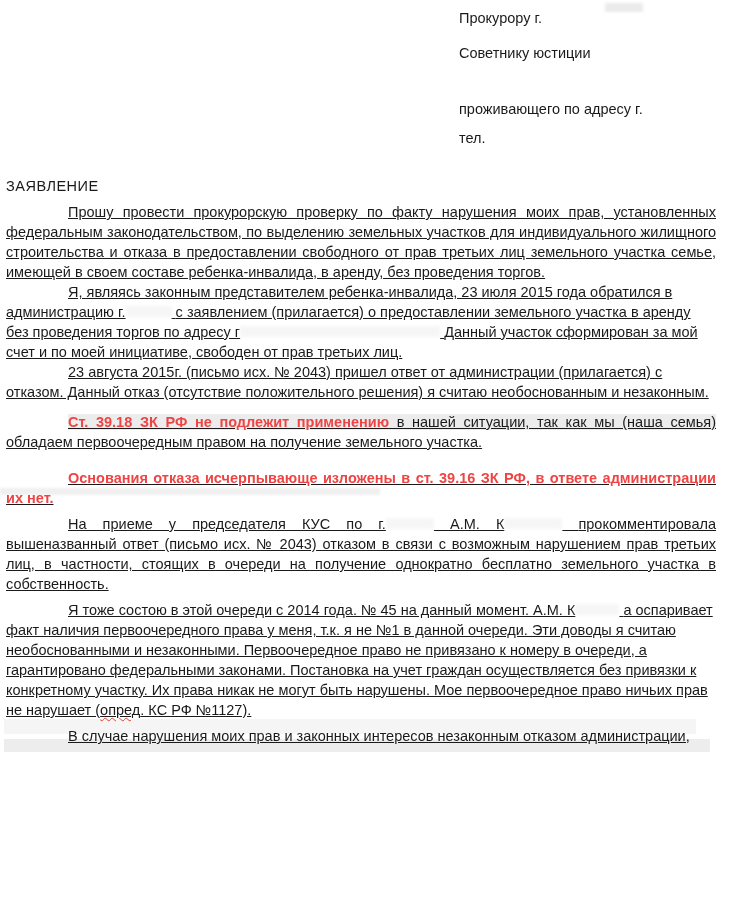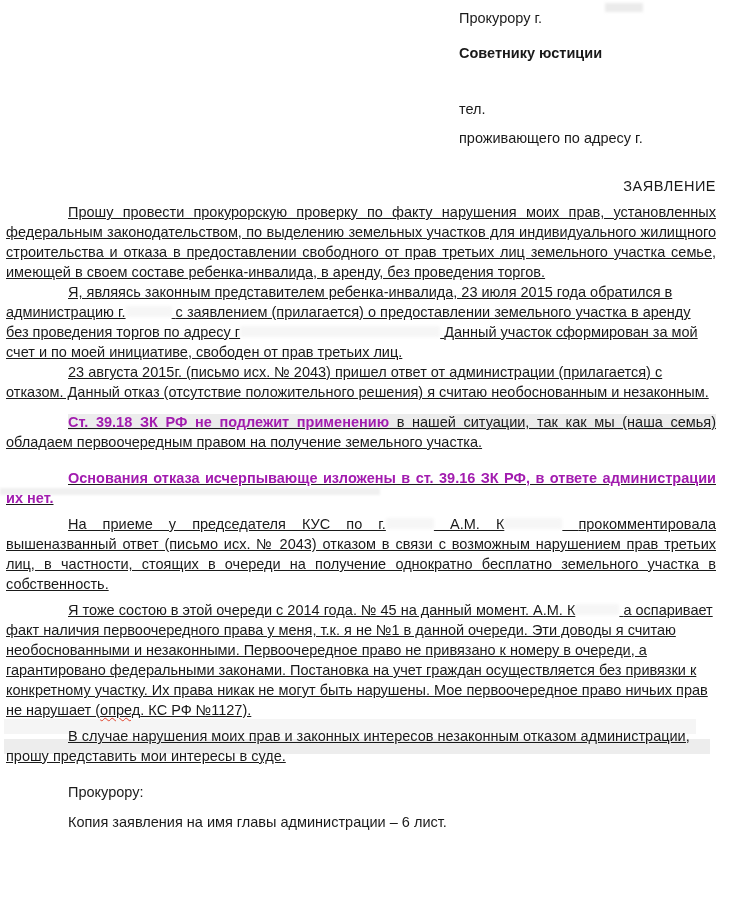--- a/index.html
+++ b/index.html
@@ -2,41 +2,41 @@
 <html lang="ru"><head>
 <meta charset="utf-8">
 <style>
   html,body{margin:0;padding:0;background:#ffffff;}
   body{
     width:736px;height:907px;overflow:hidden;position:relative;
     font-family:"Liberation Sans","DejaVu Sans",sans-serif;
     font-size:14.5px;line-height:20px;color:#1a1a1a;
     -webkit-font-smoothing:antialiased;
   }
-  .page{position:relative;width:736px;height:907px;overflow:hidden;z-index:1;}
+  .page{position:relative;width:736px;height:752px;overflow:hidden;z-index:1;}
   .content{position:relative;z-index:2;padding:0 20px 0 6px;}
   
   .hdr{margin-left:453px;padding-top:8px;}
   .hdr .hline{white-space:nowrap;}
-  .hdr .hline:nth-child(2){margin-top:15px;font-weight:bold;}
+  .hdr .hline:nth-child(2){margin-top:15px;}
   .hdr .hline:nth-child(3){margin-top:36px;}
   .hdr .hline:nth-child(4){margin-top:9px;}
   .hdr .hline:nth-child(5){margin-top:26px;}
   
-  .title{text-align:right;margin-top:28px;letter-spacing:.5px;}
+  .title{text-align:left;margin-top:28px;letter-spacing:.5px;}
   
   p{margin:0;}
   p.ind{text-indent:62px;text-decoration:underline;}
   p.just{text-align:justify;}
   p.mt6{margin-top:6px;}
   p.mt8{margin-top:16px;}
   p.mt10{margin-top:10px;}
   p.app{margin-left:62px;text-indent:0;}
   p.band1::first-line{background-color:#ececec;}
-  b{color:#a21caf;}
+  b{color:#ef4444;}
   
   .redact{
     display:inline-block;height:11px;vertical-align:baseline;
     background:#f6f6f6;filter:blur(1.5px);border-radius:2px;
   }
   
   .sp{
     text-decoration-line:underline;
     text-decoration-style:wavy;
     text-decoration-color:#e0442e;
@@ -57,22 +57,22 @@
 
   <div class="artifact a-patch"></div>
   <div class="artifact a-ghost"></div>
   <div class="artifact a-band-light"></div>
   <div class="artifact a-band"></div>
 
   <div class="content">
     <div class="hdr" id="hdr">
         <div class="hline">Прокурору г.</div>
         <div class="hline">Советнику юстиции</div>
+        <div class="hline">проживающего по адресу г.</div>
         <div class="hline">тел.</div>
-        <div class="hline">проживающего по адресу г.</div>
       </div>
     <div class="title">ЗАЯВЛЕНИЕ</div>
     <div id="paras">
         <p class="ind just mt6"><span>Прошу провести прокурорскую проверку по факту нарушения моих прав, установленных федеральным законодательством, по выделению земельных участков для индивидуального жилищного строительства и отказа в предоставлении свободного от прав третьих лиц земельного участка семье, имеющей в своем составе ребенка-инвалида, в аренду, без проведения торгов.</span></p>
         <p class="ind"><span>Я, являясь законным представителем ребенка-инвалида, 23 июля 2015 года обратился в администрацию г.</span><span class="redact" style="width: 46px;"></span> <span>с заявлением (прилагается) о предоставлении земельного участка в аренду без проведения торгов по адресу г</span><span class="redact" style="width: 200px;"></span> <span>Данный участок сформирован за мой счет и по моей инициативе, свободен от прав третьих лиц.</span></p>
         <p class="ind"><span>23 августа 2015г. (письмо исх. № 2043) пришел ответ от администрации (прилагается) с отказом. Данный отказ (отсутствие положительного решения) я считаю необоснованным и незаконным.</span></p>
         <p class="ind just band1 mt10"><b>Ст. 39.18 ЗК РФ не подлежит применению</b><span> в нашей ситуации, так как мы (наша семья) обладаем первоочередным правом на получение земельного участка.</span></p>
         <p class="ind just mt8"><b>Основания отказа исчерпывающе изложены в ст. 39.16 ЗК РФ, в ответе администрации их нет.</b></p>
         <p class="ind just mt6"><span>На приеме у председателя КУС по г.</span><span class="redact" style="width: 48px;"></span> <span>А.М. К</span><span class="redact" style="width: 58px;"></span> <span>прокомментировала вышеназванный ответ (письмо исх. № 2043) отказом в связи с возможным нарушением прав третьих лиц, в частности, стоящих в очереди на получение однократно бесплатно земельного участка в собственность.</span></p>
         <p class="ind mt6"><span>Я тоже состою в этой очереди с 2014 года. № 45 на данный момент. А.М. К</span><span class="redact" style="width: 44px;"></span> <span>а оспаривает факт наличия первоочередного права у меня, т.к. я не №1 в данной очереди.  Эти доводы я считаю необоснованными и незаконными. Первоочередное право не привязано к номеру в очереди, а гарантировано федеральными законами. Постановка на учет граждан осуществляется без привязки к конкретному участку. Их права никак не могут быть нарушены. Мое первоочередное право ничьих прав не нарушает (</span><span class="sp">опред</span><span>. КС РФ №1127).</span></p>

